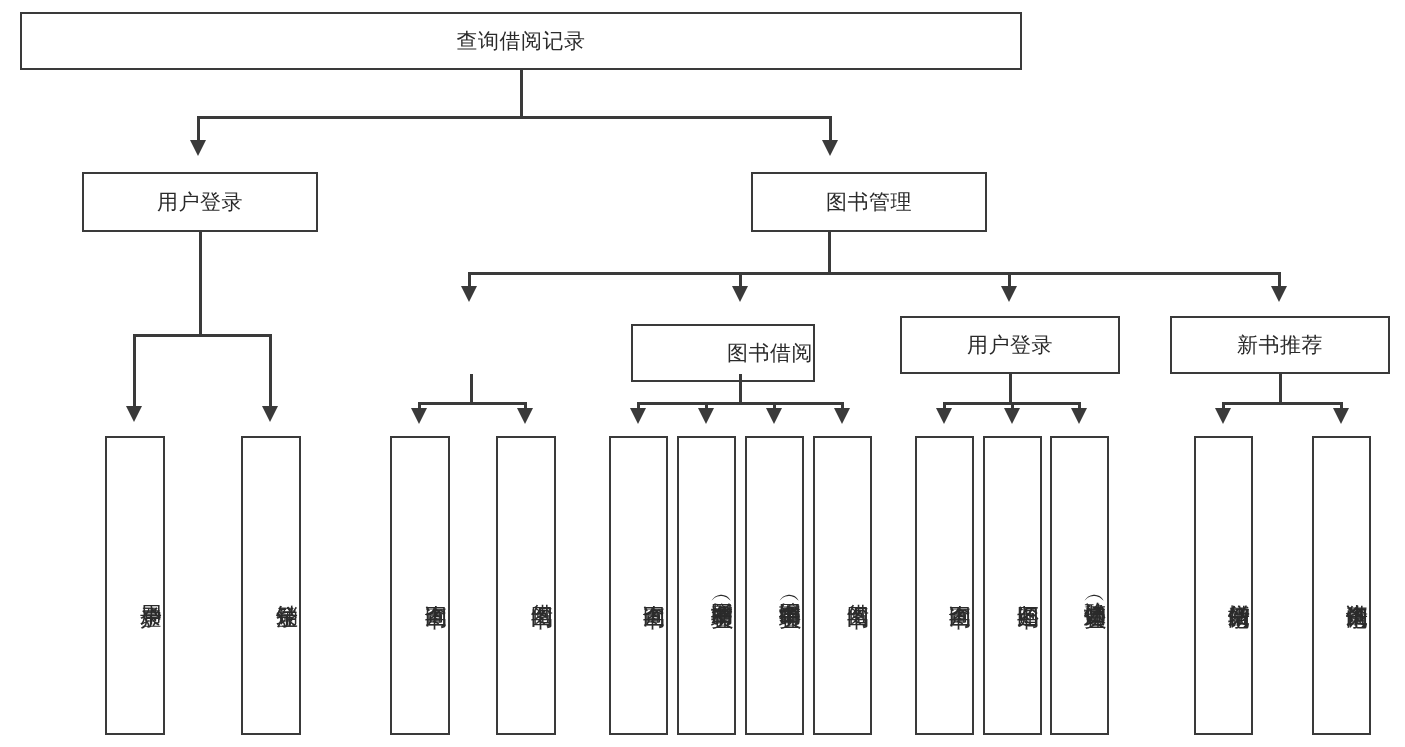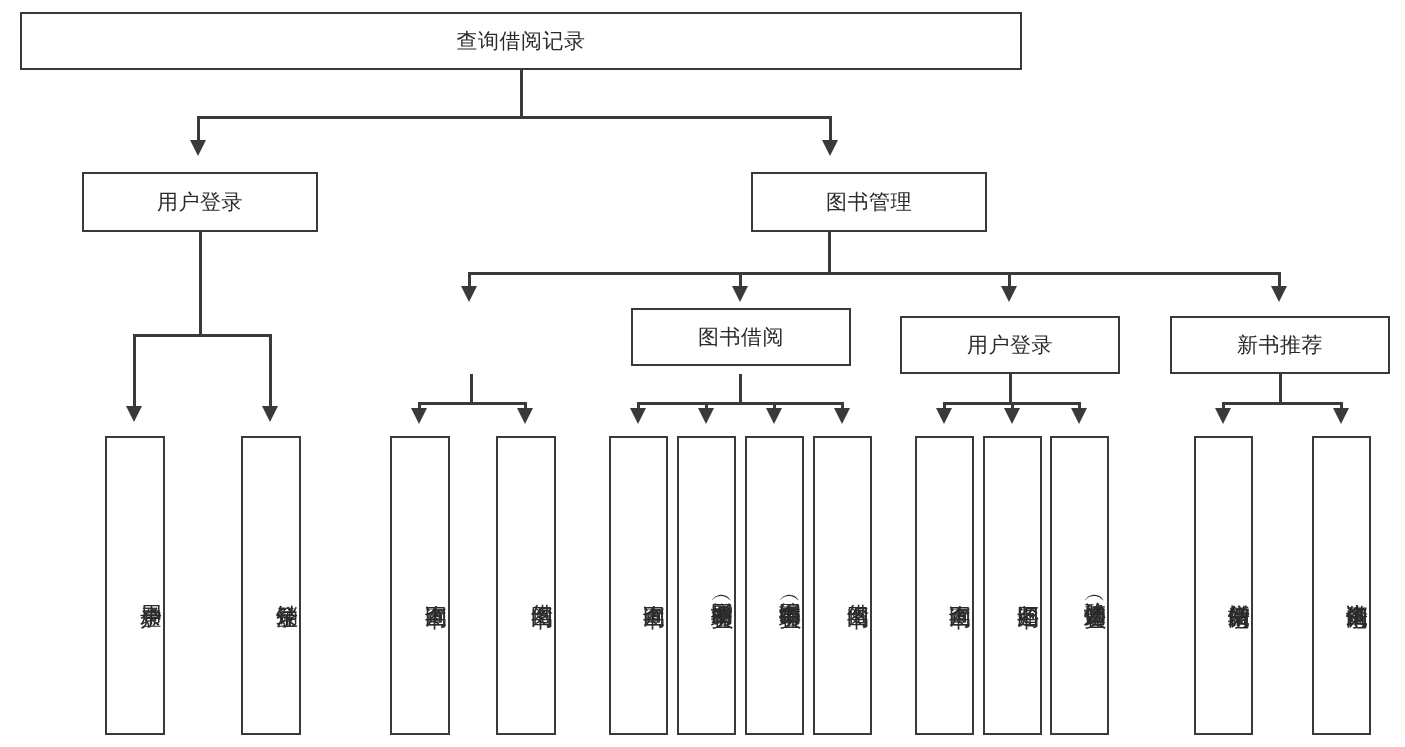--- a/index.html
+++ b/index.html
@@ -110,21 +110,21 @@
 
   <div class="edge vline" style="left:468px; top:272px; width:2.5px; height:18px;"></div>
   <div class="arrow" style="left:461px; top:286px;"></div>
   <div class="edge vline" style="left:739px; top:272px; width:2.5px; height:18px;"></div>
   <div class="arrow" style="left:732px; top:286px;"></div>
   <div class="edge vline" style="left:1008px; top:272px; width:2.5px; height:18px;"></div>
   <div class="arrow" style="left:1001px; top:286px;"></div>
   <div class="edge vline" style="left:1278px; top:272px; width:2.5px; height:18px;"></div>
   <div class="arrow" style="left:1271px; top:286px;"></div>
 
-  <div class="node h" style="left:631px; top:308px; width:220px; height:58px;">
+  <div class="node h" style="left:631px; top:324px; width:184px; height:58px;justify-content:flex-end;">
     <span>图书借阅</span>
   </div>
   <div class="node h" style="left:900px; top:316px; width:220px; height:58px;">
     <span>用户登录</span>
   </div>
   <div class="node h" style="left:1170px; top:316px; width:220px; height:58px;">
     <span>新书推荐</span>
   </div>
 
   <div class="edge vline" style="left:470px; top:374px; width:2.5px; height:30px;"></div>

